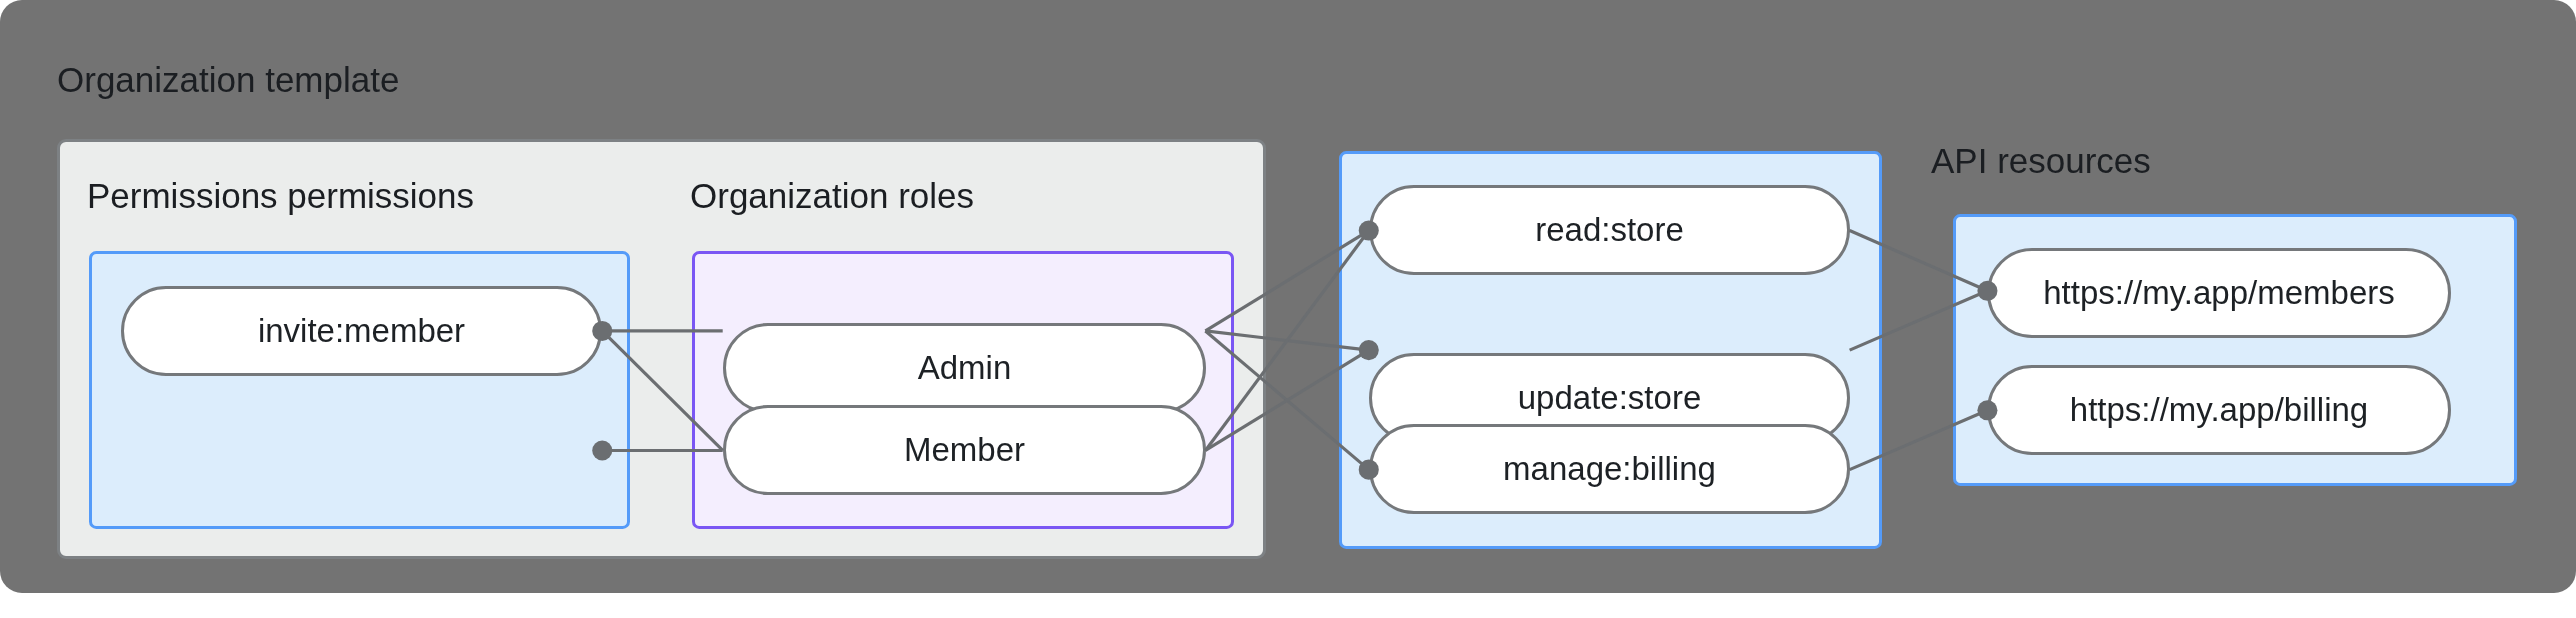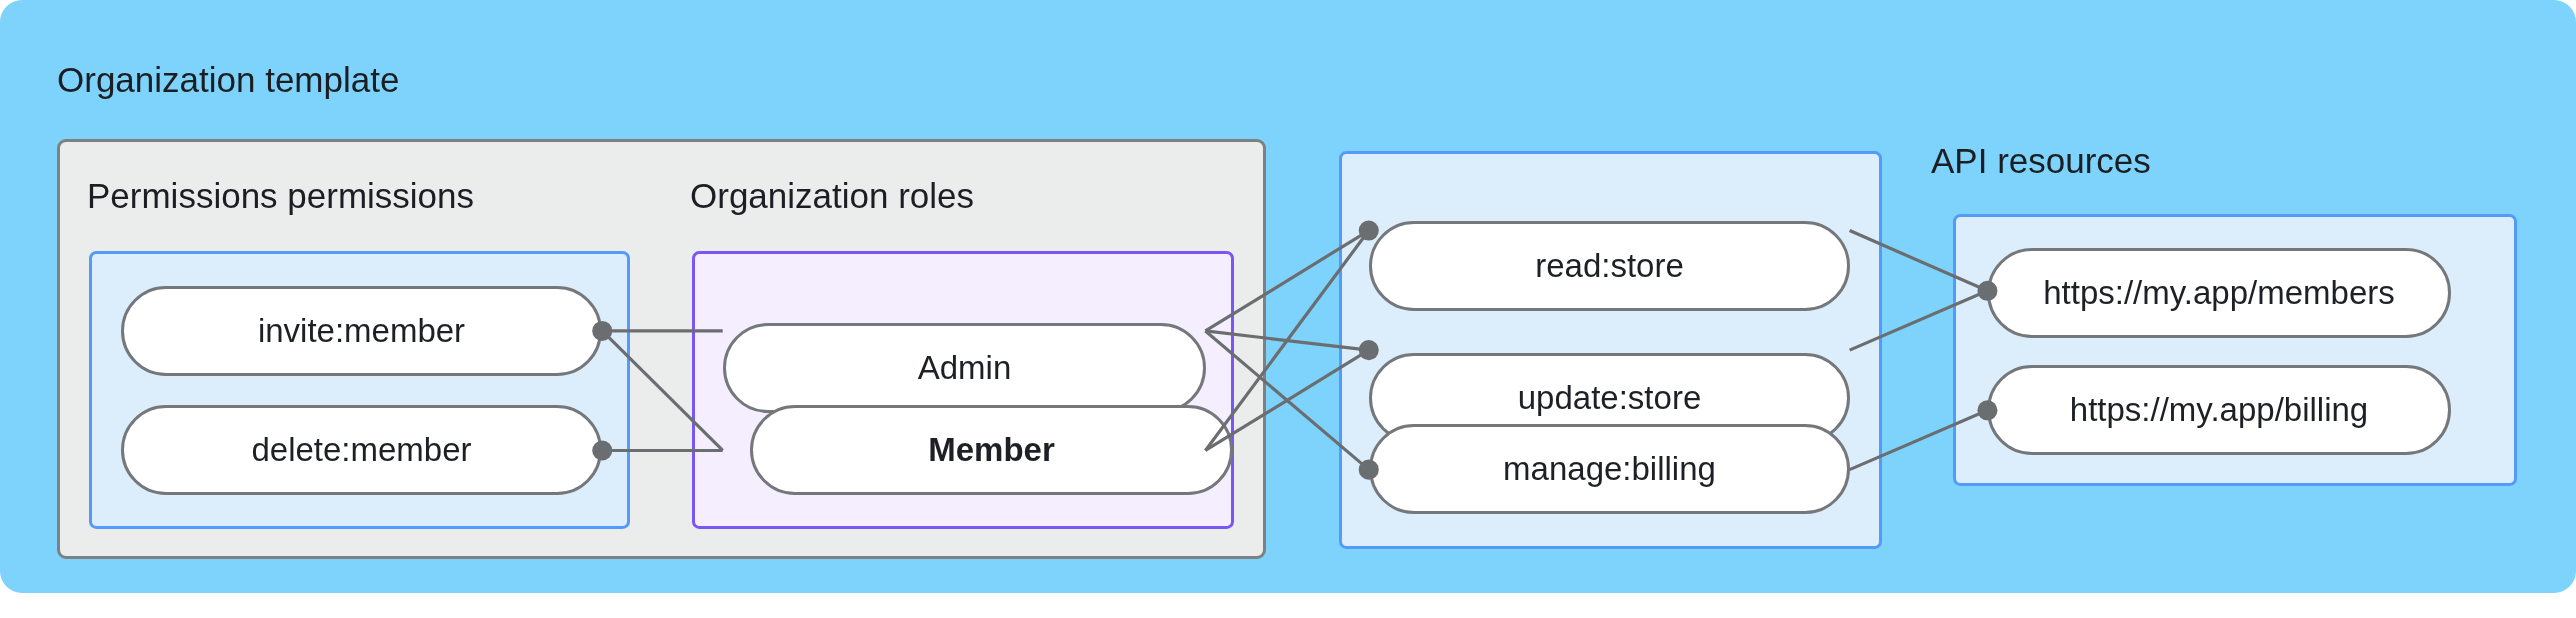--- a/index.html
+++ b/index.html
@@ -1,19 +1,19 @@
 <!DOCTYPE html>
 <html style="font-size:14.6px"><head>
 <meta charset="utf-8">
 <style>
   html,body{margin:0;padding:0;background:#ffffff;}
   .canvas{
     position:relative;
     width:2576px;height:593px;
-    background:#7dd3fc;
+    background:#737373;
     border-radius:22px;
     overflow:hidden;
     font-family:"Liberation Sans", sans-serif;
   }
   .glabel{
     position:absolute;
     font-size:35px;
     line-height:40px;
     color:#1b1e22;
     letter-spacing:0px;
@@ -45,22 +45,22 @@
     display:flex;
     align-items:center;
     justify-content:center;
     font-size:33px;
     color:#1d2125;
     white-space:nowrap;
   }
   #pill-invite {left:121px; top:286px; width:481px; height:90px;}
   #pill-delete {left:121px; top:405px; width:481px; height:90px;}
   #pill-admin  {left:723px; top:286px; width:483px; height:90px;margin-top:37px;}
-  #pill-member {left:750px; top:405px; width:483px; height:90px;font-weight:bold;}
-  #pill-read   {left:1369px;top:185px; width:481px; height:90px;margin-top:36px;}
+  #pill-member {left:723px; top:405px; width:483px; height:90px;}
+  #pill-read   {left:1369px;top:185px; width:481px; height:90px;}
   #pill-update {left:1369px;top:305px; width:481px; height:90px;margin-top:48px;}
   #pill-manage {left:1369px;top:424px; width:481px; height:90px;}
   #pill-members{left:1987px;top:248px; width:464px; height:90px;}
   #pill-billing{left:1987px;top:365px; width:464px; height:90px;text-align:right;}
 
   #connector-layer{
     position:absolute;
     left:0;top:0;
     width:2576px;height:619px;
     pointer-events:none;
@@ -80,21 +80,20 @@
 
   <div class="glabel" id="label-org-roles">Organization roles</div>
   <div class="groupbox" id="box-org-roles"></div>
 
   <div class="groupbox" id="box-permissions"></div>
 
   <div class="glabel" id="label-api">API resources</div>
   <div class="groupbox" id="box-api"></div>
 
   <div class="pill" id="pill-invite">invite:member</div>
-  <div class="pill" id="pill-delete">delete:member</div>
   <div class="pill" id="pill-admin">Admin</div>
   <div class="pill" id="pill-member">Member</div>
   <div class="pill" id="pill-read">read:store</div>
   <div class="pill" id="pill-update">update:store</div>
   <div class="pill" id="pill-manage">manage:billing</div>
   <div class="pill" id="pill-members">https://my.app/members</div>
   <div class="pill" id="pill-billing">https://my.app/billing</div>
 
   <svg id="connector-layer" viewBox="0 0 2823 678" xmlns="http://www.w3.org/2000/svg">
       <line x1="660" y1="362.5" x2="792" y2="362.5" stroke="#6b6e71" stroke-width="3.5"></line>

